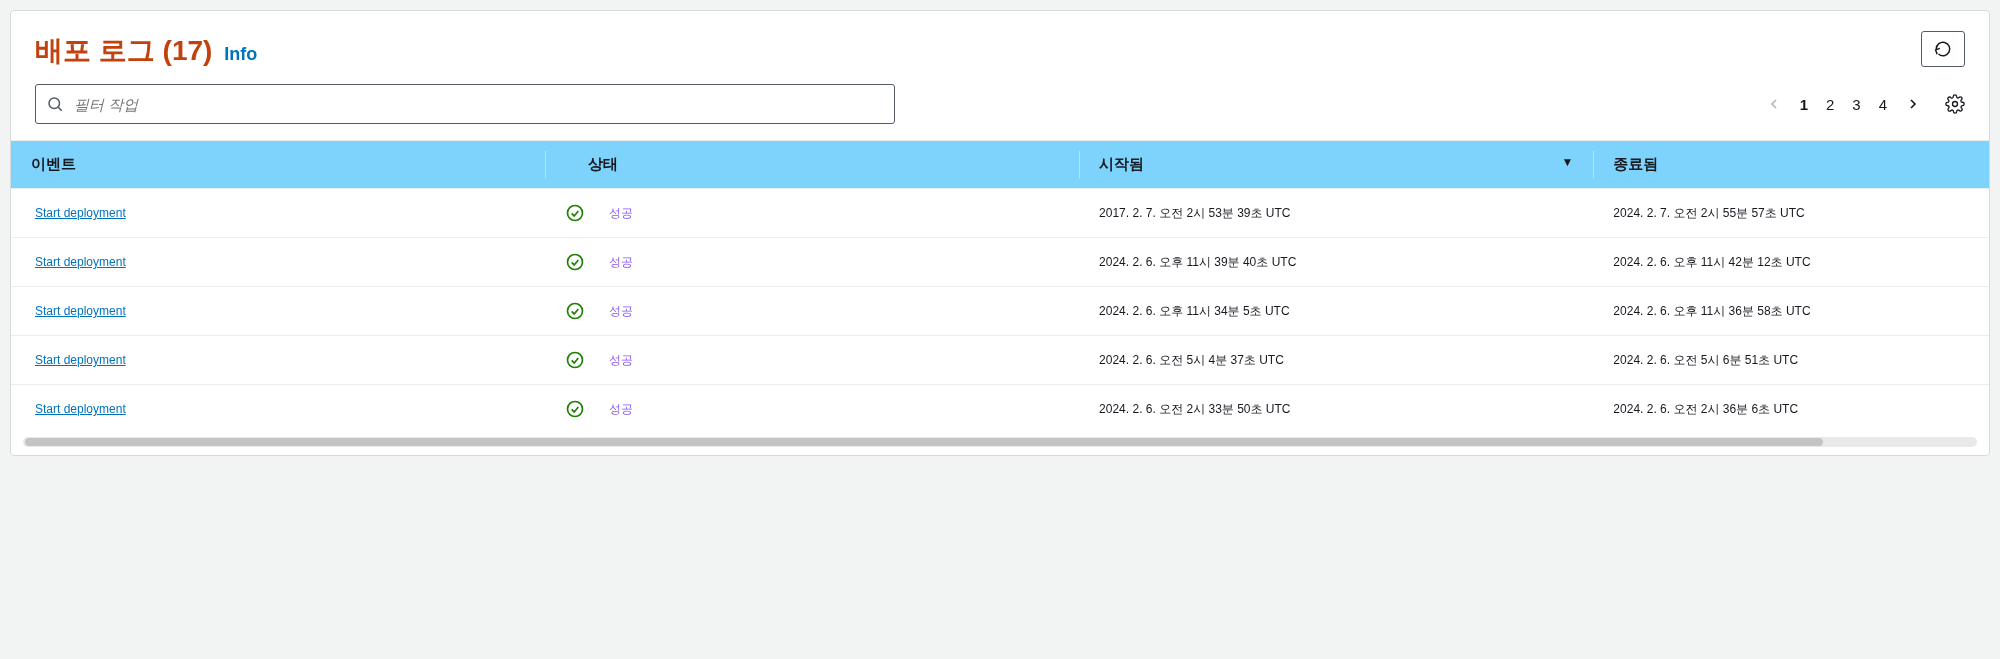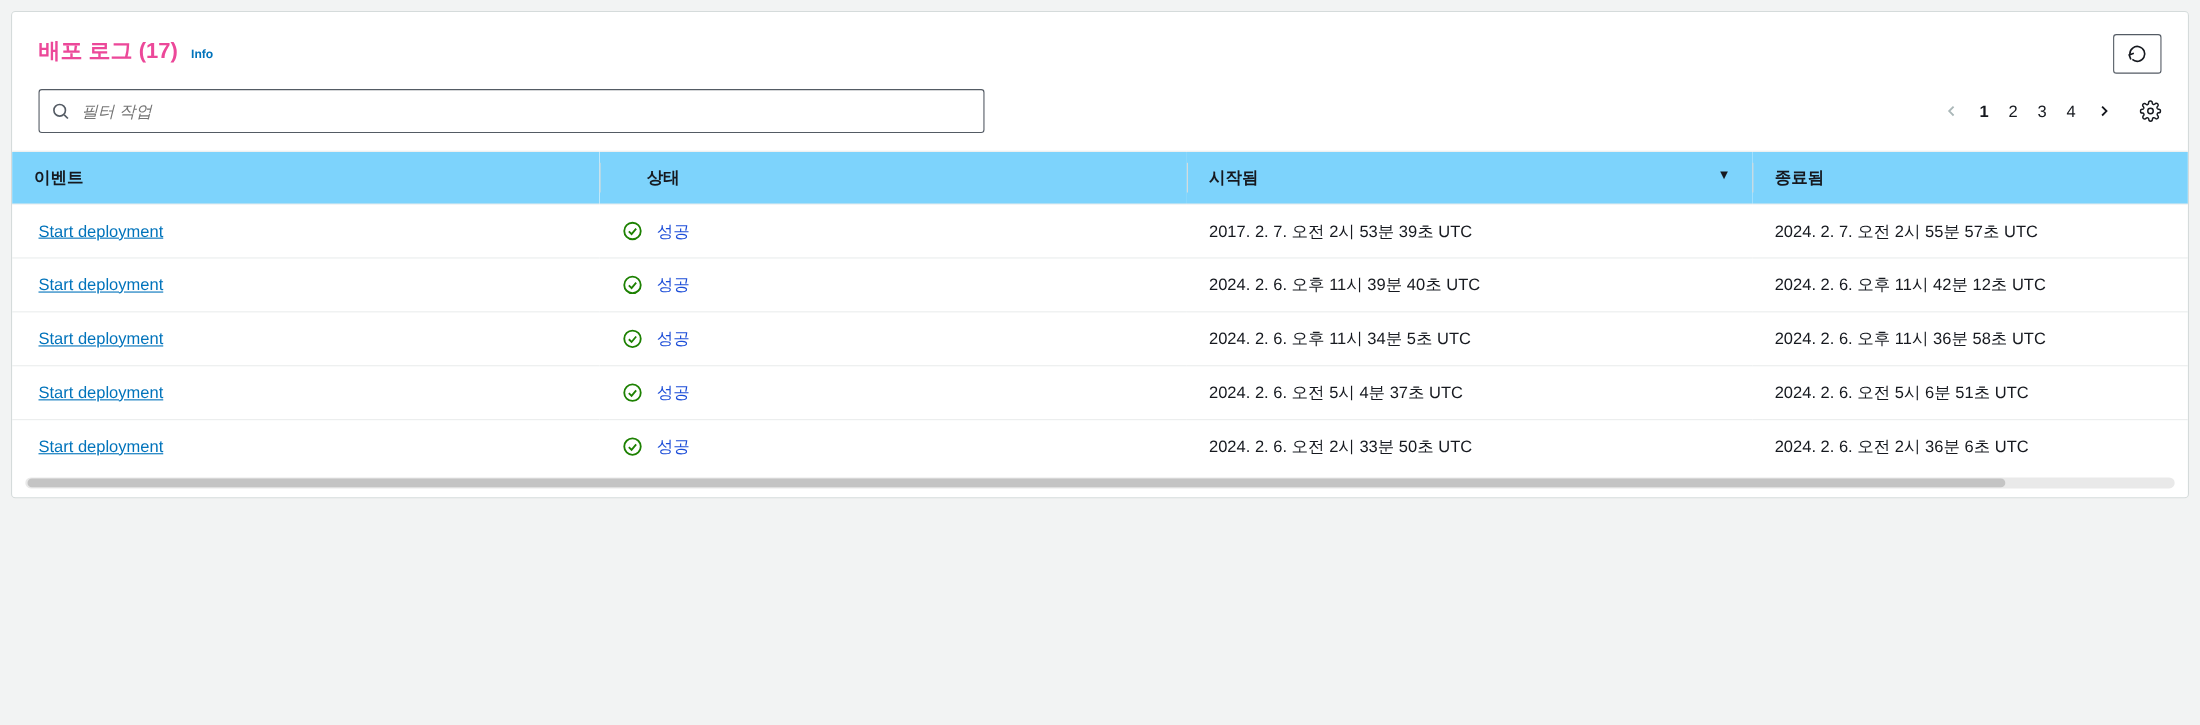--- a/index.html
+++ b/index.html
@@ -27,27 +27,27 @@
       display: flex;
       justify-content: space-between;
       align-items: flex-start;
     }
     .title-group {
       display: flex;
       align-items: baseline;
       gap: 12px;
     }
     .title {
-      font-size: 20px;
+      font-size: 28px;
       font-weight: 700;
-      color: #ec4899;
+      color: #c2410c;
     }
     .info-link {
       color: #0073bb;
-      font-size: 11px;
+      font-size: 18px;
       font-weight: 600;
       cursor: pointer;
       margin-top: 13px;
     }
     .refresh-btn {
       width: 44px;
       height: 36px;
       border: 1px solid #545b64;
       border-radius: 3px;
       background: #fff;
@@ -182,36 +182,36 @@
       font-size: 12px;
     }
     tbody tr {
       border-bottom: 1px solid #eaeded;
     }
     tbody tr:last-child {
       border-bottom: none;
     }
     td {
       padding: 14px 20px;
-      font-size: 15px;
+      font-size: 12px;
       color: #16191f;
     }
     td:first-child {
       padding-left: 24px;
     }
     .event-link {
       color: #0073bb;
       text-decoration: underline;
       cursor: pointer;
     }
     .status-cell {
       display: flex;
       align-items: center;
-      gap: 12px;
-      color: #1d4ed8;
+      gap: 24px;
+      color: #8b5cf6;
       font-weight: 400;
     }
     .status-cell svg {
       width: 20px;
       height: 20px;
       stroke: #1d8102;
       fill: none;
       stroke-width: 2;
     }
     .scrollbar-bottom {

